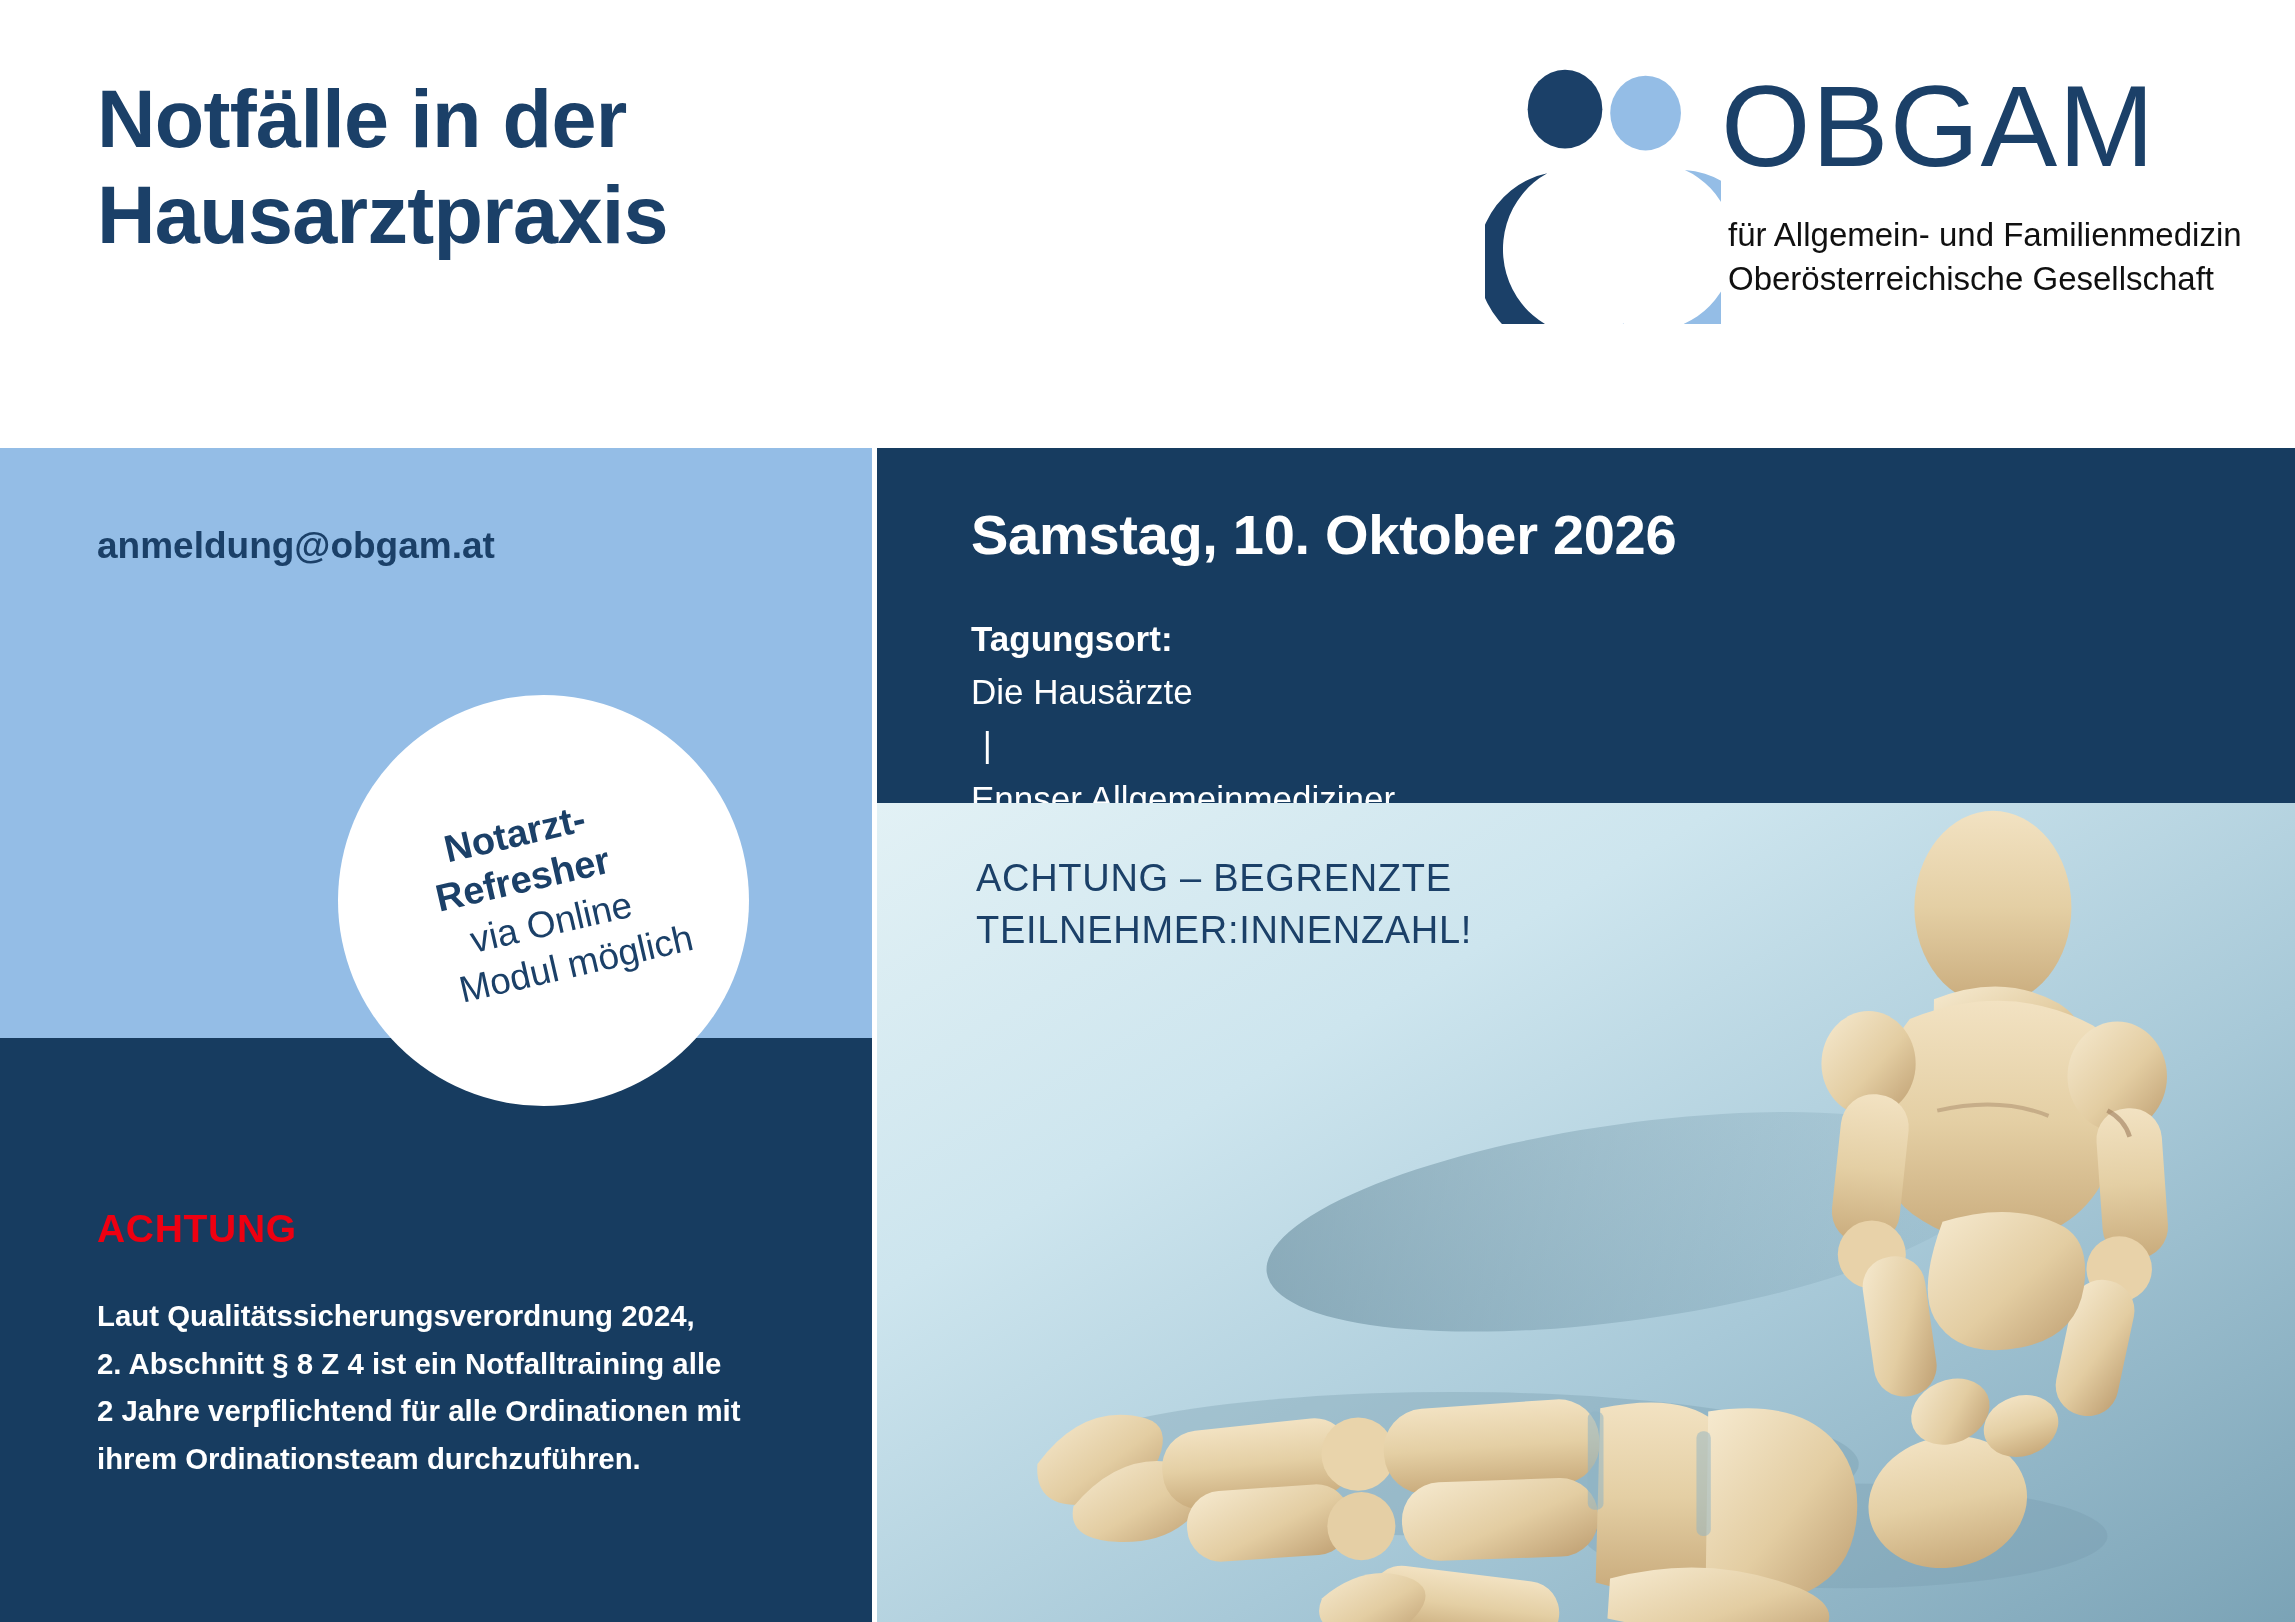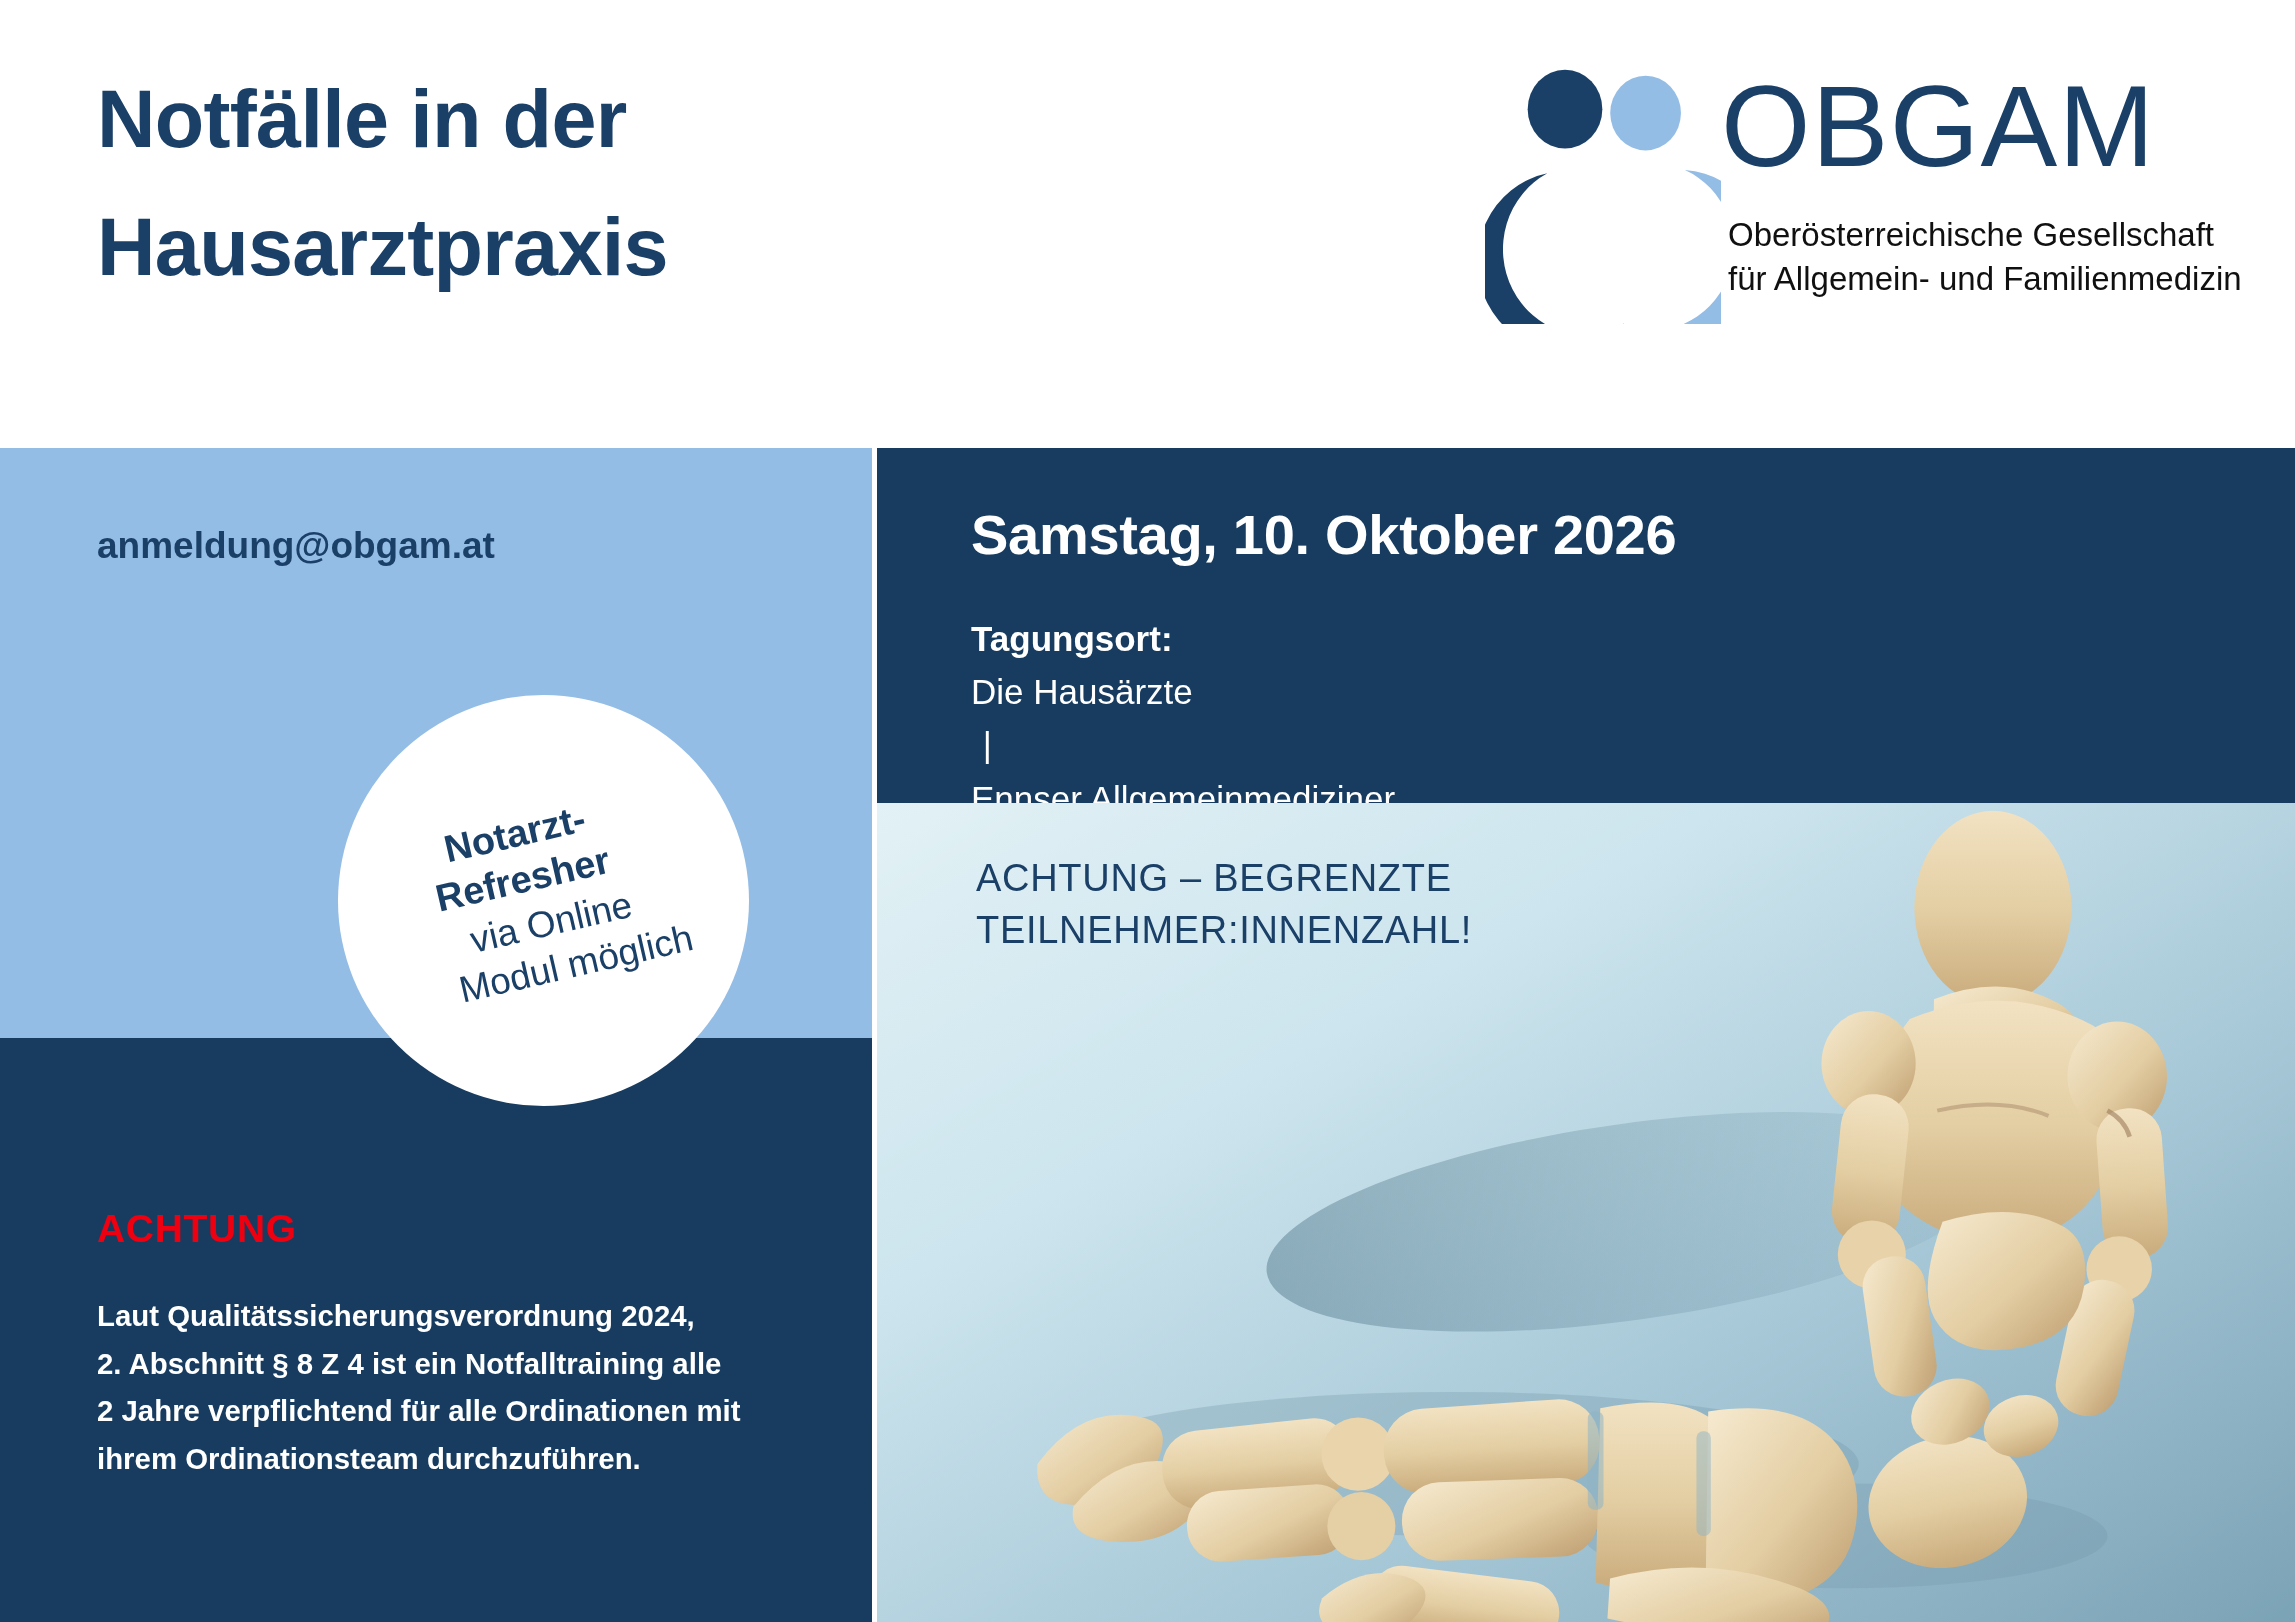--- a/index.html
+++ b/index.html
@@ -9,21 +9,21 @@
     background:#ffffff;
   }
 
   
   .header{position:absolute;left:0;top:0;width:1846px;height:448px;background:#ffffff;padding-left:35px;}
   .title{
     position:absolute;left:97px;top:72px;width:916px;
     color:#1b4068;font-weight:bold;font-size:81px;line-height:1.18;
     letter-spacing:-0.7px;
   }
-  .title .l2{display:block;margin-top:32px;}
+  .title .l2{display:block;}
 
   
   .logo{position:absolute;left:1485px;top:62px;width:772px;height:262px;}
   .logo-mark{position:absolute;left:0;top:0;width:236px;height:262px;}
   .logo-word{
     position:absolute;left:236px;top:6.5px;
     font-size:115px;font-weight:normal;color:#1b4068;
     letter-spacing:1.3px;line-height:1;
   }
   .logo-sub{
@@ -109,22 +109,22 @@
       <div class="logo-mark">
         <svg viewBox="0 0 360 400" width="236" height="262" aria-hidden="true">
           <ellipse cx="122" cy="72" rx="57" ry="60" fill="#1b4068"></ellipse>
           <ellipse cx="245" cy="78" rx="54" ry="57" fill="#94bde6"></ellipse>
           <path d="M305 165 a130 135 0 1 1 -95 234 a112 117 0 1 0 95 -234 z" fill="#94bde6"></path>
           <path d="M95 170 a132 137 0 1 0 118 232 a116 120 0 1 1 -118 -232 z" fill="#1b4068"></path>
         </svg>
       </div>
       <div class="logo-word">OBGAM</div>
       <div class="logo-sub">
+        <span>für Allgemein- und Familienmedizin</span>
         <span>Oberösterreichische Gesellschaft</span>
-        <span>für Allgemein- und Familienmedizin</span>
       </div>
     </div>
   </div>
 
   <div class="left-light"></div>
   <div class="left-dark"></div>
 
   <div class="anmeldung">
     <span>anmeldung@obgam.at</span>
   </div>

